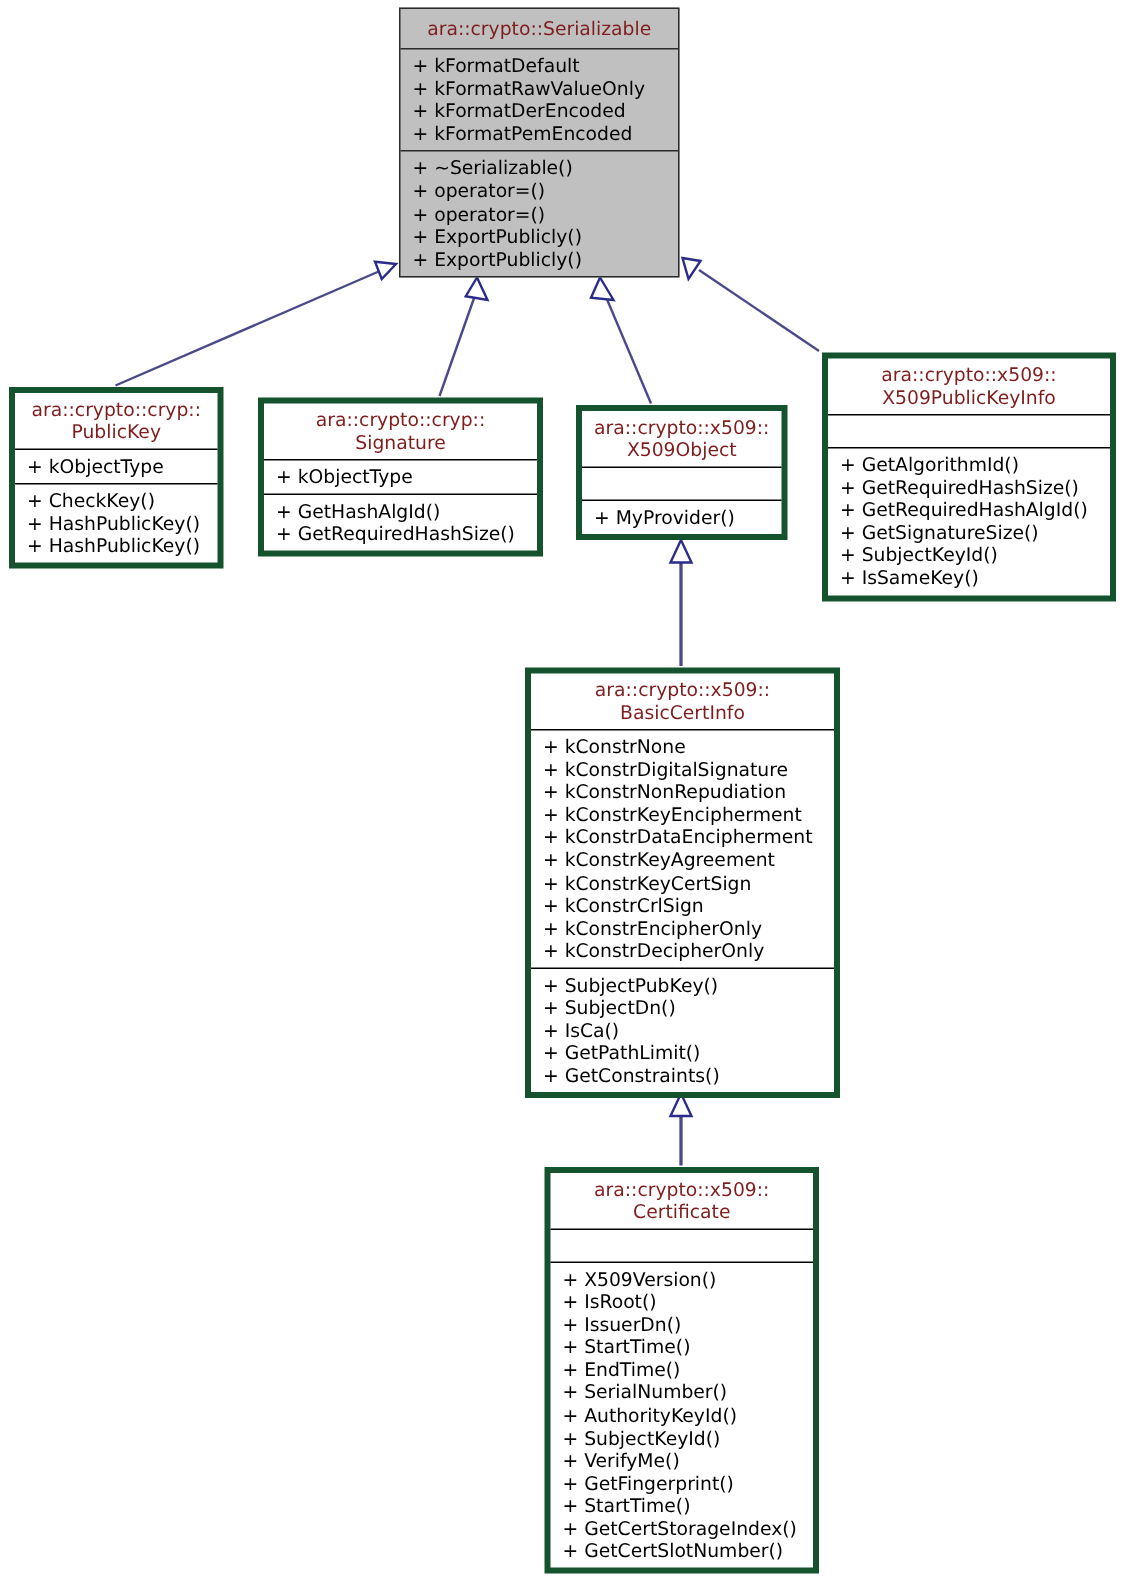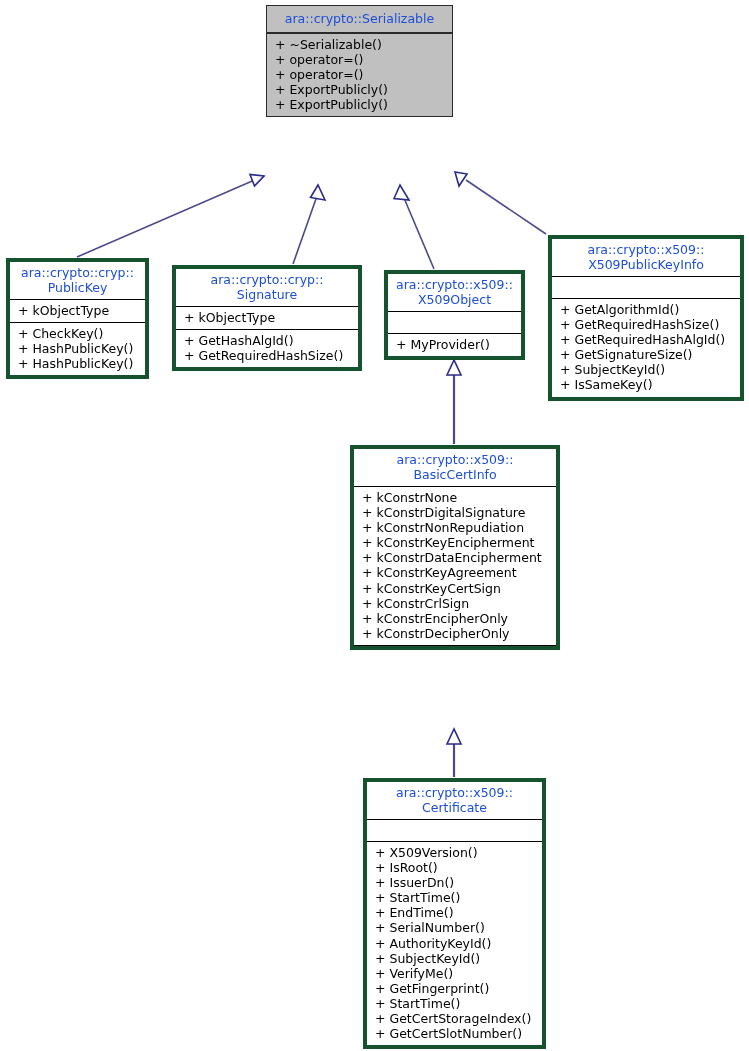--- a/index.html
+++ b/index.html
@@ -37,21 +37,21 @@
   }
   .uml-class.root-class {
     background: #c0c0c0;
     border: 1px solid #2b2b2b;
   }
   .cls-title {
     text-align: center;
     padding: 3px 6px 4px 6px;
     font-size: 12.5px;
     line-height: 15px;
-    color: #1d4ed8;
+    color: #7f1d1d;
     white-space: nowrap;
   }
   .cls-title .ns-line { display: block; }
   .cls-title .nm-line { display: block; }
   .cls-sep {
     height: 0;
     border-top: 1px solid #000000;
   }
   .root-class .cls-sep { border-top: 1px solid #2b2b2b; }
   .cls-compartment {
@@ -116,20 +116,26 @@
       <line x1="454" y1="777" x2="454" y2="743" stroke="#4a4a8a" stroke-width="2.2"></line>
       <polygon points="454,729 447,744 461,744" fill="#ffffff" stroke="#2b2b8a" stroke-width="1.6"></polygon>
     </g>
   </svg>
 
   <div class="uml-class root-class" id="box-serializable">
     <div class="cls-title">
       <span class="ns-line">ara::crypto::Serializable</span>
     </div>
     <div class="cls-sep"></div>
+    <div class="cls-compartment">
+      <span class="member">+ kFormatDefault</span>
+      <span class="member">+ kFormatRawValueOnly</span>
+      <span class="member">+ kFormatDerEncoded</span>
+      <span class="member">+ kFormatPemEncoded</span>
+    </div>
     <div class="cls-sep"></div>
     <div class="cls-compartment">
       <span class="member">+ ~Serializable()</span>
       <span class="member">+ operator=()</span>
       <span class="member">+ operator=()</span>
       <span class="member">+ ExportPublicly()</span>
       <span class="member">+ ExportPublicly()</span>
     </div>
   </div>
 
@@ -209,20 +215,27 @@
       <span class="member">+ kConstrNonRepudiation</span>
       <span class="member">+ kConstrKeyEncipherment</span>
       <span class="member">+ kConstrDataEncipherment</span>
       <span class="member">+ kConstrKeyAgreement</span>
       <span class="member">+ kConstrKeyCertSign</span>
       <span class="member">+ kConstrCrlSign</span>
       <span class="member">+ kConstrEncipherOnly</span>
       <span class="member">+ kConstrDecipherOnly</span>
     </div>
     <div class="cls-sep"></div>
+    <div class="cls-compartment">
+      <span class="member">+ SubjectPubKey()</span>
+      <span class="member">+ SubjectDn()</span>
+      <span class="member">+ IsCa()</span>
+      <span class="member">+ GetPathLimit()</span>
+      <span class="member">+ GetConstraints()</span>
+    </div>
   </div>
 
   <div class="uml-class" id="box-certificate">
     <div class="cls-title">
       <span class="ns-line">ara::crypto::x509::</span>
       <span class="nm-line">Certificate</span>
     </div>
     <div class="cls-sep"></div>
     <div class="cls-compartment empty"></div>
     <div class="cls-sep"></div>

